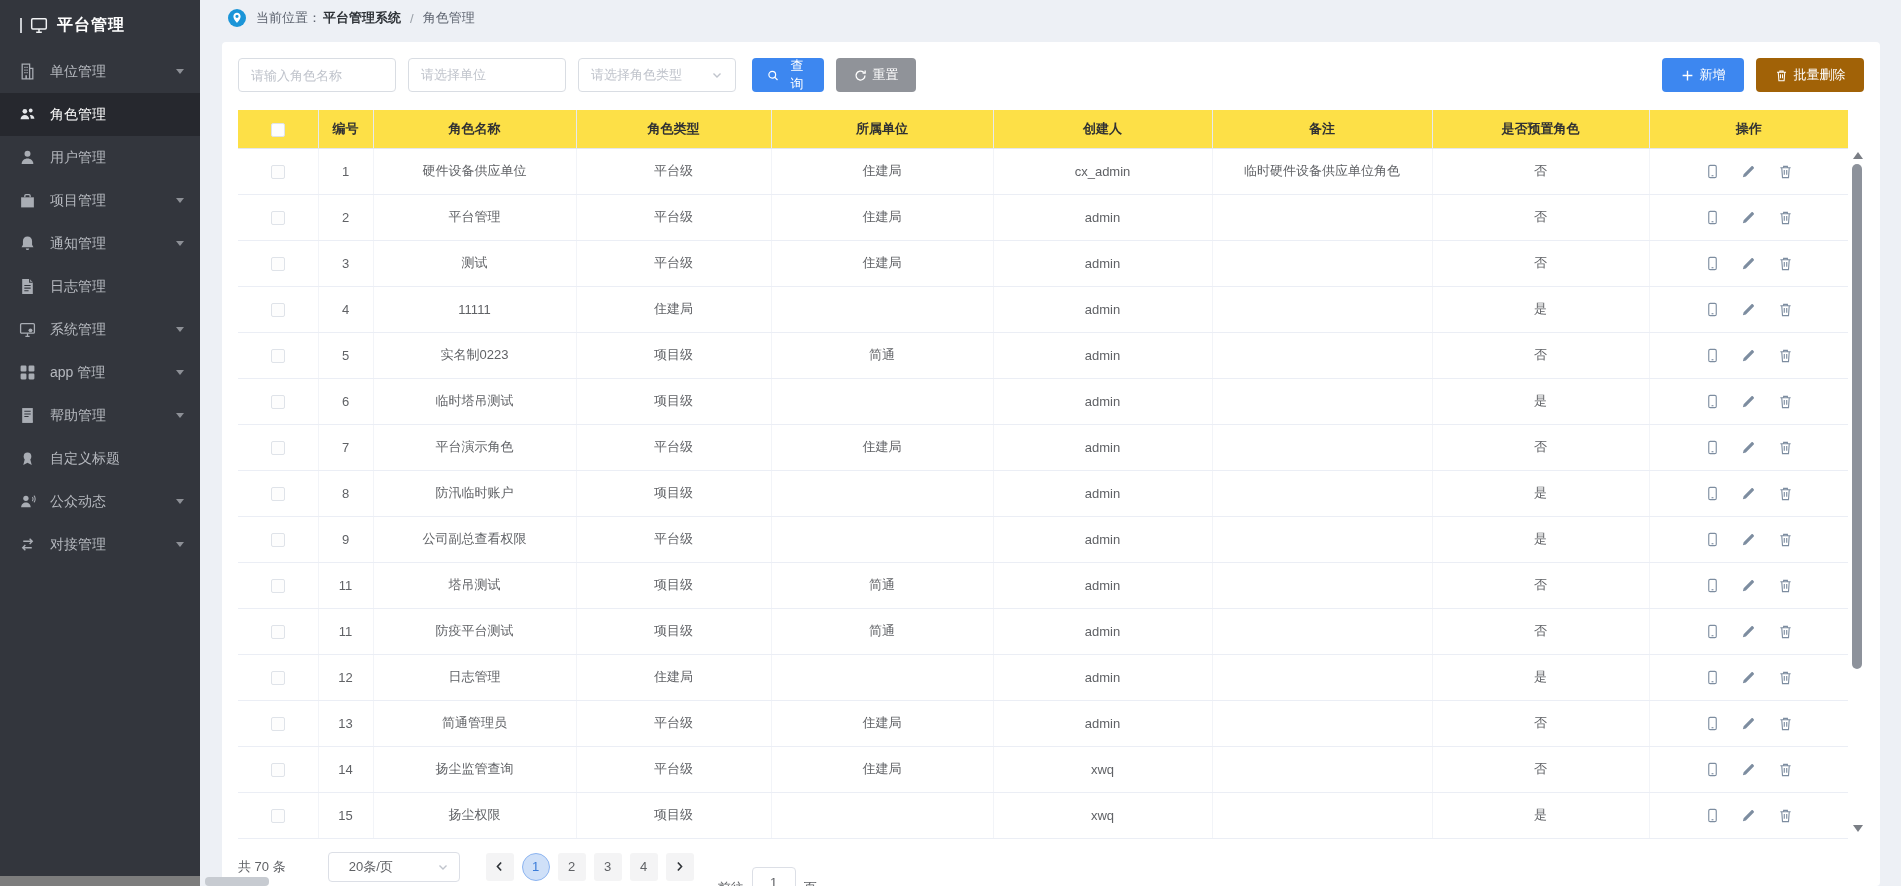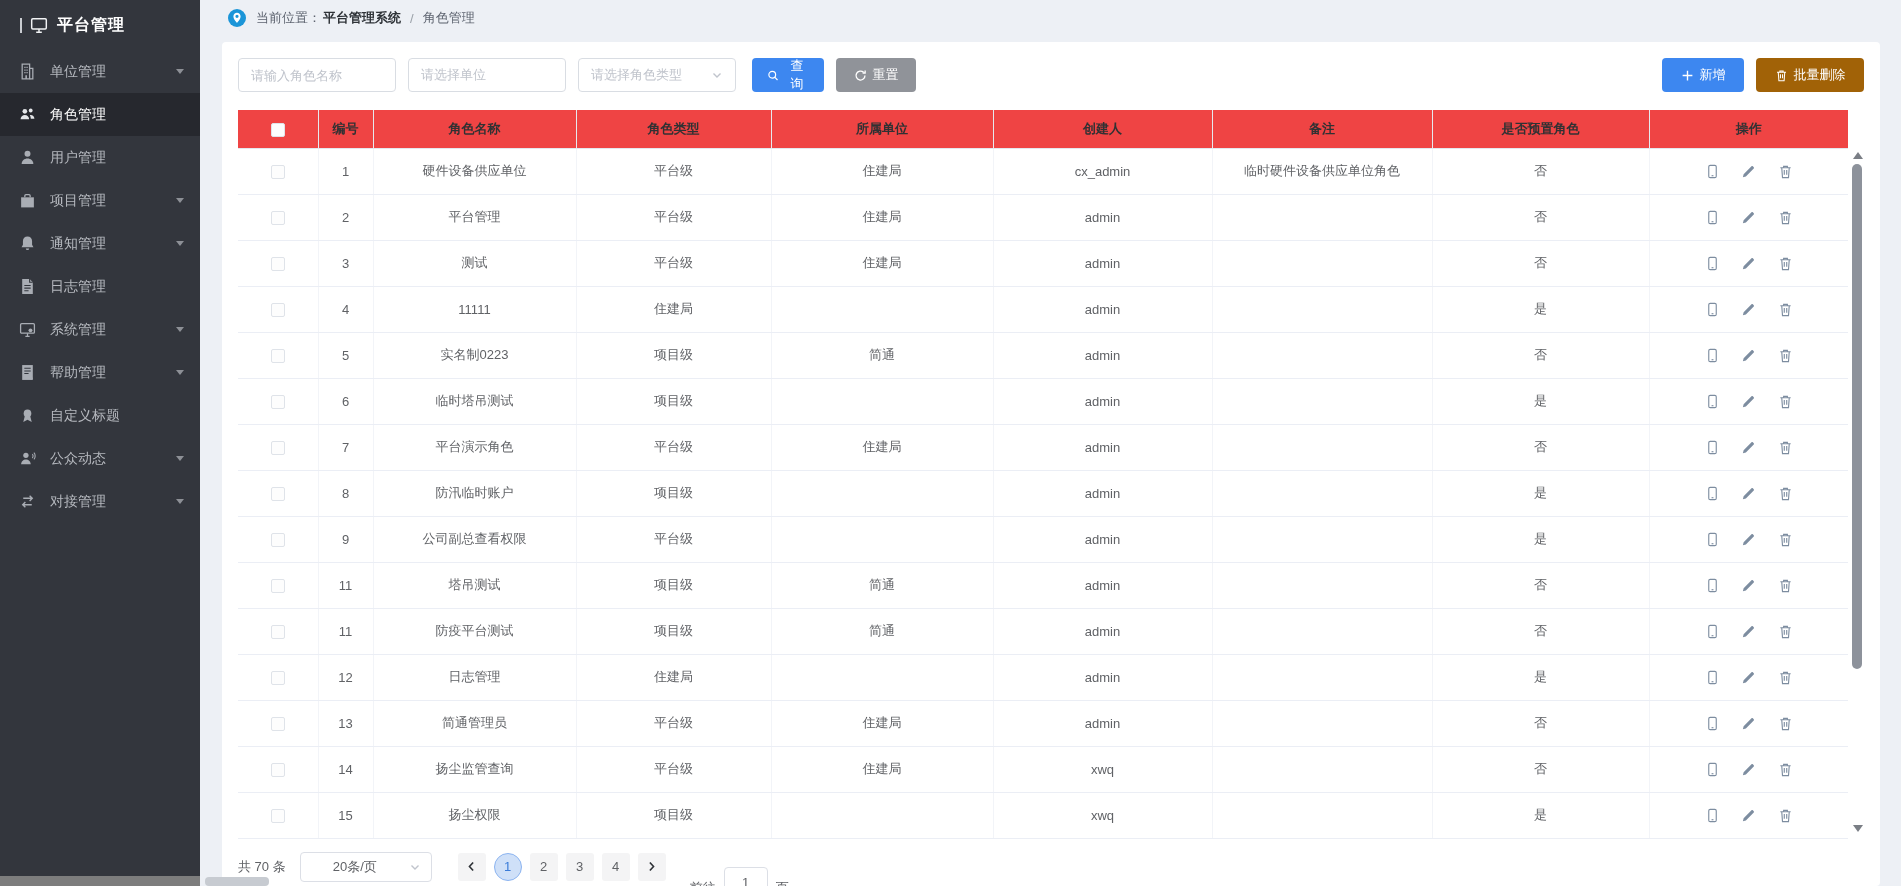--- a/index.html
+++ b/index.html
@@ -44,38 +44,38 @@
   .btn .b-icon { width:13px; height:13px; margin-right:6px; display:inline-flex; }
   .btn-search { background:#3d87f0; margin-left:16px; width:72px; }
   .btn-reset { background:#909399; margin-left:12px; width:80px; }
   .spacer { flex:1; }
   .btn-add { background:#3d87f0; width:82px;align-items:center; }
   .btn-del { background:#a16207; margin-left:12px; width:108px; }
 
   
   .table-zone { position:relative; margin-top:18px; padding-right:16px; }
   table { border-collapse:collapse; table-layout:fixed; width:1610px; }
-  thead th { background:#ef4444; height:38px; font-size:13px; font-weight:bold; color:#303133; text-align:center; border-bottom:1px solid #e4e7ee; border-right:1px solid #e6e9ef; }
+  thead th { background:#fde047; height:38px; font-size:13px; font-weight:bold; color:#303133; text-align:center; border-bottom:1px solid #e4e7ee; border-right:1px solid #e6e9ef; }
   thead th:last-child { border-right:none; }
   tbody td { height:46px; text-align:center; font-size:13px; color:#606266; border-bottom:1px solid #ebeef5; border-right:1px solid #f2f4f8; overflow:hidden; white-space:nowrap; }
   tbody td:last-child { border-right:none; }
   .checkbox { display:inline-block; width:14px; height:14px; border:1px solid #dfe3e9; border-radius:2px; background:#fdfdfd; vertical-align:middle; cursor:pointer; }
   .op-cell .op-icon { display:inline-flex; width:15px; height:15px; color:#7d8da0; margin:0 9px; cursor:pointer; vertical-align:middle; }
 
   
   .vscroll { position:absolute; top:38px; right:0; width:14px; height:690px; }
   .vs-up, .vs-down { position:absolute; left:3px; width:0; height:0; border-left:5px solid transparent; border-right:5px solid transparent; cursor:pointer; }
   .vs-up { top:4px; border-bottom:7px solid #7a7e85; }
   .vs-down { bottom:6px; border-top:7px solid #7a7e85; }
   .vs-thumb { position:absolute; top:16px; left:2px; width:10px; height:505px; background:#8d929b; border-radius:6px; cursor:pointer; }
 
   
   .pagination { display:flex; align-items:center; margin-top:13px; height:30px; }
   .pg-total { color:#606266; margin-right:14px; }
-  .pg-size { width:132px; height:30px; border:1px solid #dcdfe6; border-radius:4px; display:flex; align-items:center; justify-content:space-between; padding:0 10px 0 32px; color:#606266; cursor:pointer; margin-right:22px; }
+  .pg-size { width:132px; height:30px; border:1px solid #dcdfe6; border-radius:4px; display:flex; align-items:center; justify-content:space-between; padding:0 10px 0 20px; color:#606266; cursor:pointer; margin-right:22px;margin-left:28px; }
   .pg-size .chev { width:12px; height:12px; }
   .pg-btn, .page-btn { width:28px; height:28px; border:none; background:#f4f4f5; border-radius:3px; margin:0 4px; display:inline-flex; align-items:center; justify-content:center; font-size:13px; color:#606266; font-family:inherit; cursor:pointer; }
   .pg-btn .chev { width:13px; height:13px; color:#2f3338; }
   .page-btn.active { border-radius:50%; background:#cfe0f8; border:1px solid #8cb4f0; color:#3a7bd8; }
   .pg-goto { margin-left:20px; color:#606266; display:flex; align-items:flex-end;margin-top:31px; }
   .pg-goto input { width:44px; height:30px; border:1px solid #dcdfe6; border-radius:4px; text-align:center; margin:0 8px; font-size:13px; font-family:inherit; color:#606266; outline:none; }
 
   
   .hscroll-thumb { position:absolute; left:0; bottom:0; width:200px; height:10px; background:#7d7d7d; z-index:5; }
   .hscroll-piece { position:absolute; left:205px; bottom:0; width:64px; height:9px; background:#c7cbd1; border-radius:4px; z-index:5; }
@@ -161,20 +161,32 @@
   </div>
       <div class="side-item">
     <span class="side-icon">
           <svg viewBox="0 0 16 16" fill="none" stroke="currentColor" stroke-width="1.2">
             <rect x="1.5" y="2.5" width="13" height="9" rx="1"></rect>
             <path d="M6 14.5h4M8 11.5v3"></path>
             <circle cx="10.8" cy="8.8" r="1.8" fill="currentColor" stroke="none"></circle>
           </svg>
         </span>
     <span class="side-label">系统管理</span>
+    <span class="side-arrow"></span>
+  </div>
+      <div class="side-item">
+    <span class="side-icon">
+          <svg viewBox="0 0 16 16" fill="currentColor">
+            <rect x="1.5" y="1.5" width="5.5" height="5.5" rx="1"></rect>
+            <rect x="9" y="1.5" width="5.5" height="5.5" rx="1"></rect>
+            <rect x="1.5" y="9" width="5.5" height="5.5" rx="1"></rect>
+            <rect x="9" y="9" width="5.5" height="5.5" rx="1"></rect>
+          </svg>
+        </span>
+    <span class="side-label">app 管理</span>
     <span class="side-arrow"></span>
   </div>
       <div class="side-item">
     <span class="side-icon">
           <svg viewBox="0 0 16 16" fill="currentColor">
             <path d="M3 1h10v14H3z"></path>
             <path d="M5 4h6M5 6.5h6M5 9h4" stroke="#33363d" stroke-width="1"></path>
             <path d="M9.5 10.5l3 3.5" stroke="currentColor" stroke-width="1.5"></path>
           </svg>
         </span>

